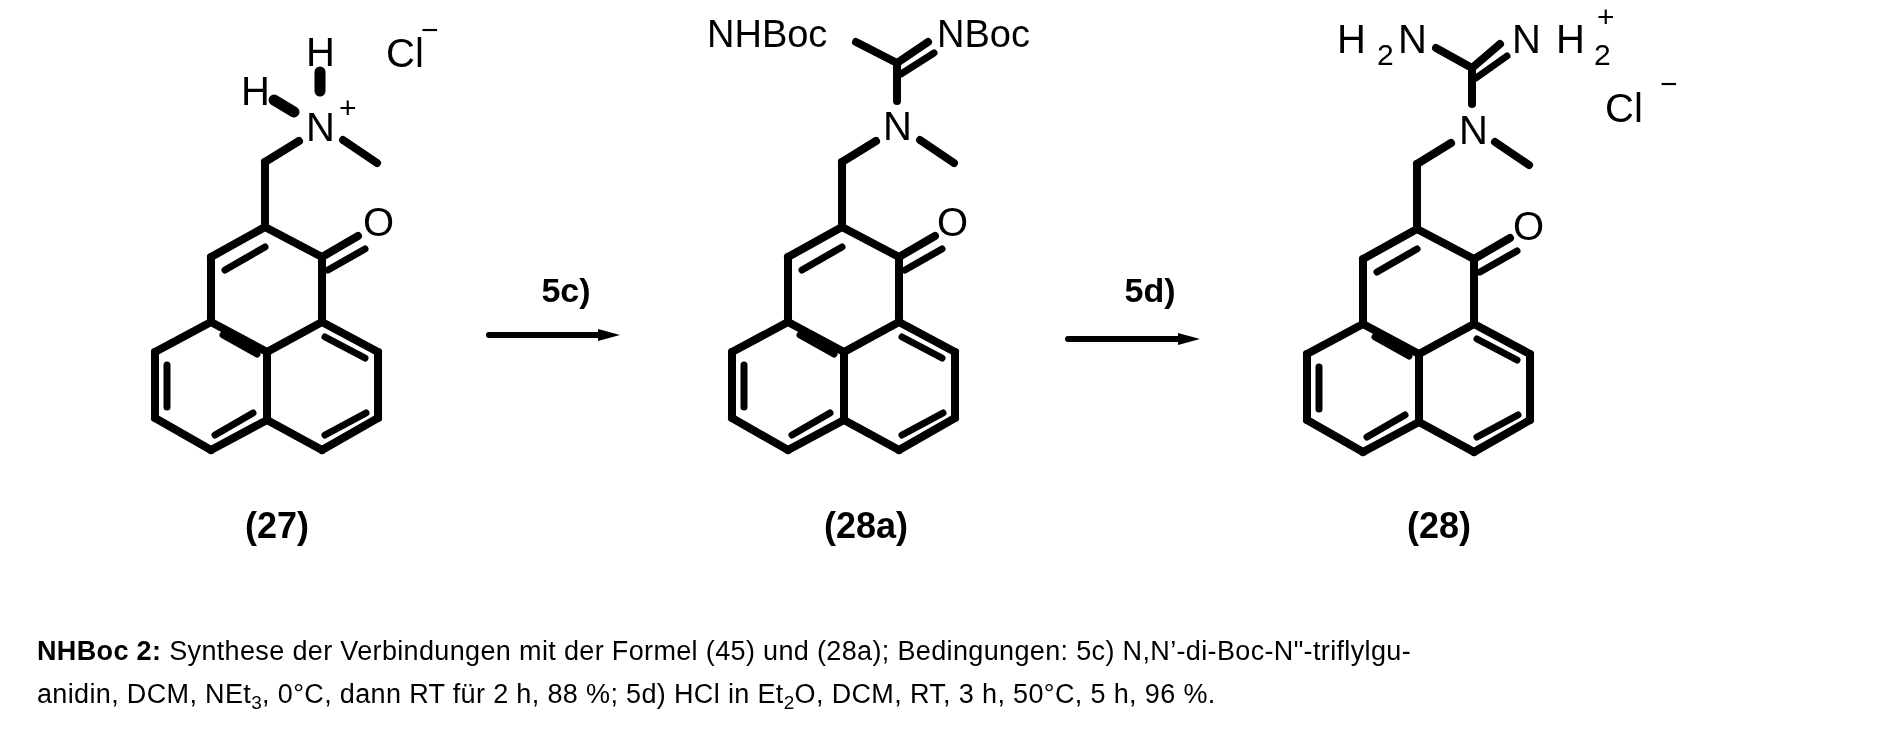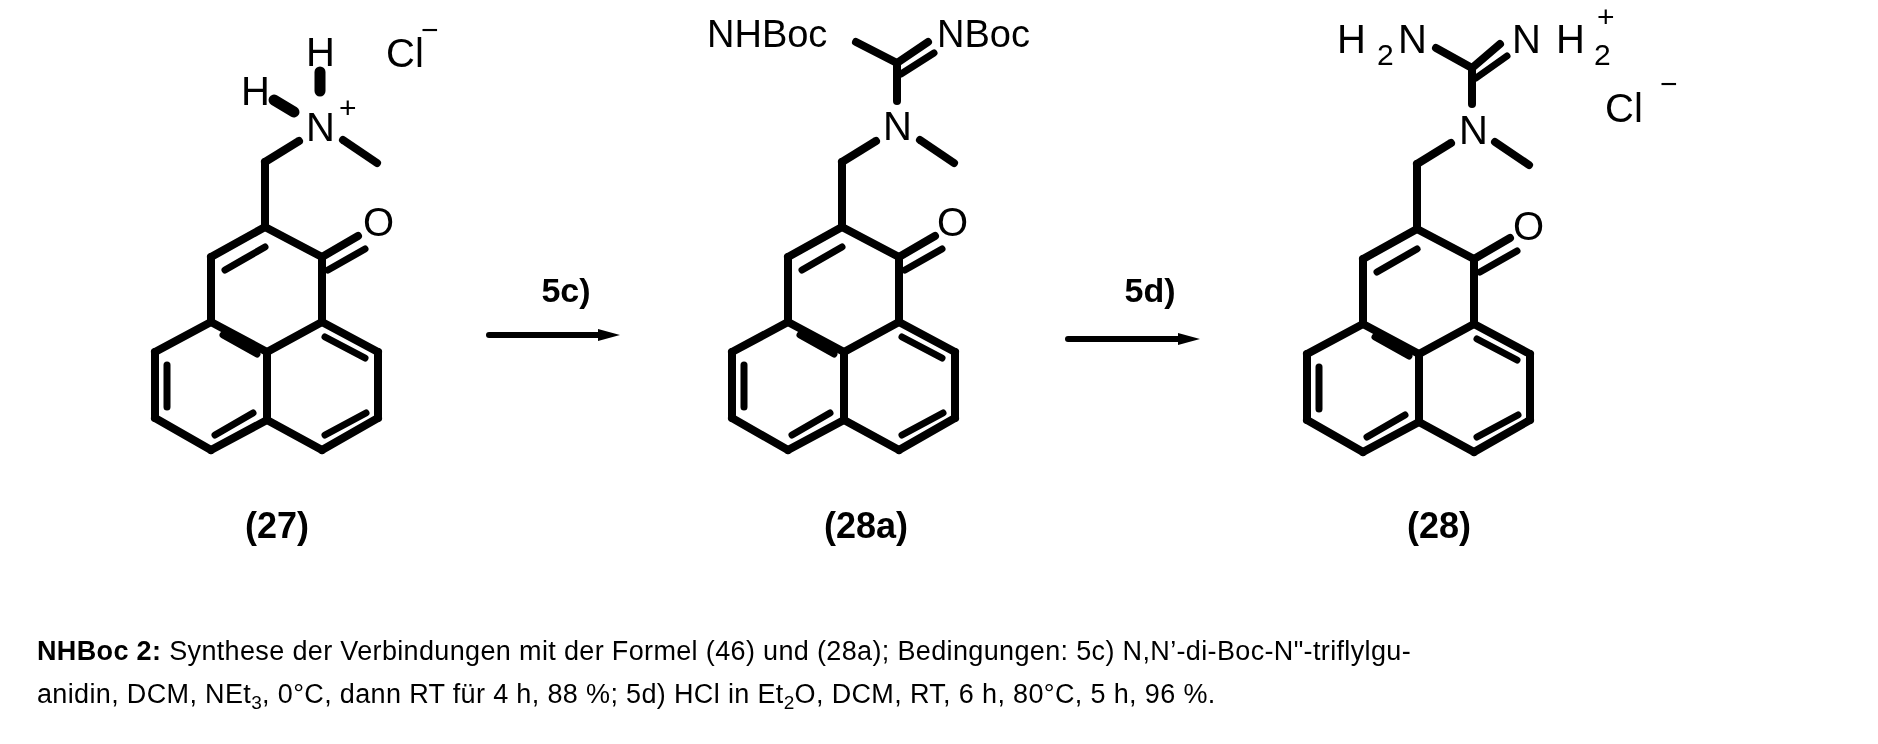--- a/index.html
+++ b/index.html
@@ -123,15 +123,15 @@
       <tspan class="atom-sub" x="1594" y="65">2</tspan>
       <tspan class="charge" x="1597" y="27">+</tspan>
     </text>
     <text class="atom" x="1605" y="122">Cl</text>
     <text class="charge" x="1660" y="94">−</text>
     <text class="cmpd" x="1439" y="538" text-anchor="middle">(28)</text>
   </g>
 </svg>
 
 <div class="caption">
-  <div><span class="lead">NHBoc 2:</span><span> Synthese der Verbindungen mit der Formel (46) und (28a); Bedingungen: 5c) N,N’-di-Boc-N"-triflylgu-</span></div>
-  <div><span>anidin, DCM, NEt</span><sub>3</sub><span>, 0°C, dann RT für 4 h, 88 %; 5d) HCl in Et</span><sub>2</sub><span>O, DCM, RT, 6 h, 80°C, 5 h, 96 %.</span></div>
+  <div><span class="lead">NHBoc 2:</span><span> Synthese der Verbindungen mit der Formel (45) und (28a); Bedingungen: 5c) N,N’-di-Boc-N"-triflylgu-</span></div>
+  <div><span>anidin, DCM, NEt</span><sub>3</sub><span>, 0°C, dann RT für 2 h, 88 %; 5d) HCl in Et</span><sub>2</sub><span>O, DCM, RT, 3 h, 50°C, 5 h, 96 %.</span></div>
 </div>
 
 </body></html>

